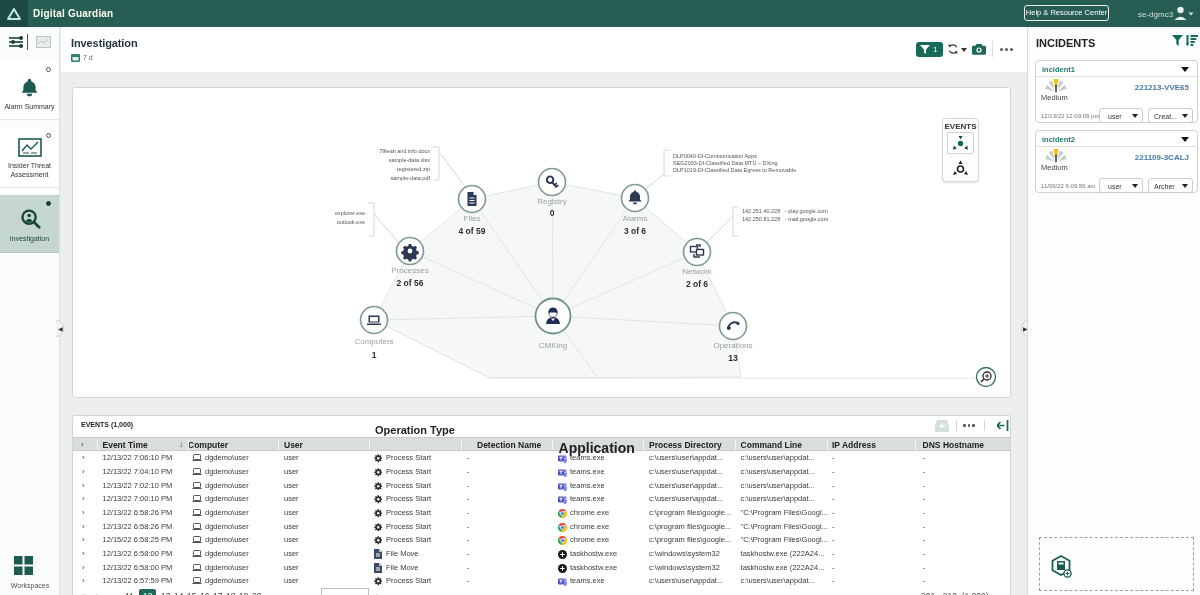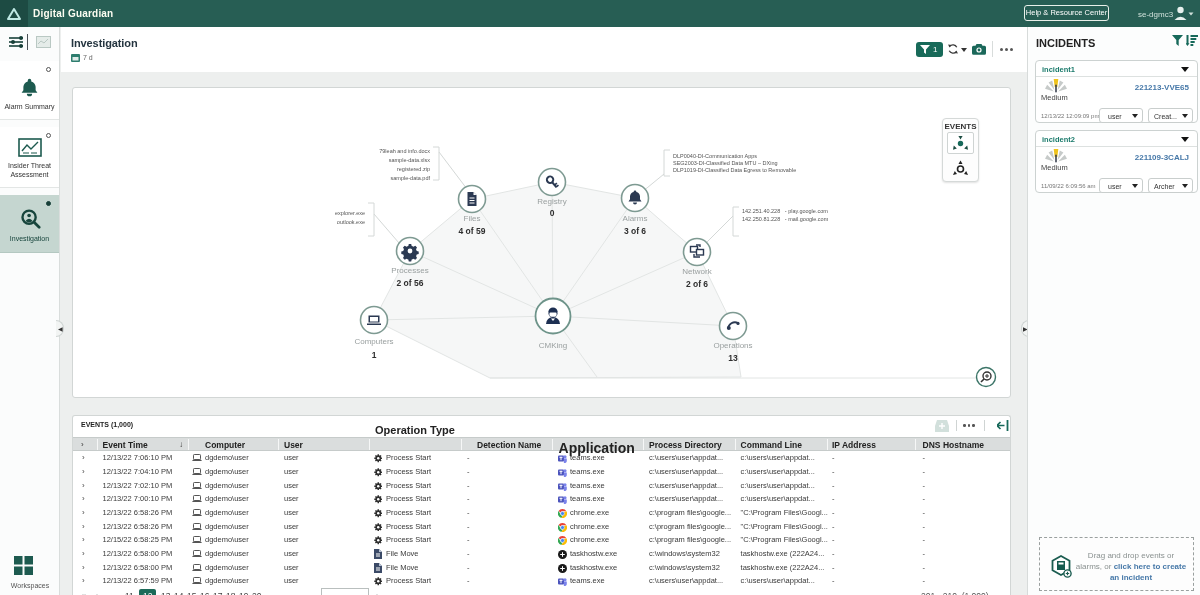--- a/index.html
+++ b/index.html
@@ -305,21 +305,21 @@
     <div class="abs" style="left:911px;top:4px;width:1px;height:11px;background:#cfd4d3"></div>
     <svg class="abs" style="left:924px;top:4px" width="12" height="11" viewBox="0 0 12 11">
         <path d="M10.5 0 v11" stroke="#17695a" stroke-width="1.8"></path>
         <path d="M0 5.5 h7.5 M3.5 2 L0 5.5 l3.5 3.5" stroke="#17695a" stroke-width="1.6" fill="none"></path>
       </svg>
 
     <div class="abs" style="left:0;top:21px;width:937px;height:14px;background:#dadddd;border-top:1px solid #c6cbca;border-bottom:1px solid #c6cbca;"></div>
     <div id="evt-header">
       <div class="abs" style="left:8px;top:24px;font-size:8px;color:#333">›</div>
       <div class="abs" style="left:29.5px;top:24px;font-size:8.5px;font-weight:bold;color:#222;white-space:nowrap">Event Time</div>
-      <div class="abs" style="left:132px;top:24px;font-size:8.5px;font-weight:bold;color:#222;white-space:nowrap">Computer</div>
+      <div class="abs" style="left:115px;top:24px;font-size:8.5px;font-weight:bold;color:#222;white-space:nowrap">Computer</div>
       <div class="abs" style="left:211px;top:24px;font-size:8.5px;font-weight:bold;color:#222;white-space:nowrap">User</div>
       <div class="abs" style="left:302px;top:8px;font-size:11px;font-weight:bold;color:#222;white-space:nowrap">Operation Type</div>
       <div class="abs" style="left:404px;top:24px;font-size:8.5px;font-weight:bold;color:#222;white-space:nowrap">Detection Name</div>
       <div class="abs" style="left:485.6px;top:24px;font-size:14px;font-weight:bold;color:#222;white-space:nowrap">Application</div>
       <div class="abs" style="left:576px;top:24px;font-size:8.5px;font-weight:bold;color:#222;white-space:nowrap">Process Directory</div>
       <div class="abs" style="left:667.6px;top:24px;font-size:8.5px;font-weight:bold;color:#222;white-space:nowrap">Command Line</div>
       <div class="abs" style="left:759px;top:24px;font-size:8.5px;font-weight:bold;color:#222;white-space:nowrap">IP Address</div>
       <div class="abs" style="left:849.6px;top:24px;font-size:8.5px;font-weight:bold;color:#222;white-space:nowrap">DNS Hostname</div>
       <div class="abs" style="left:106px;top:24px;font-size:8px;color:#333">↓</div>
       <div class="abs" style="left:24px;top:23px;width:1px;height:11px;background:#f6f7f7"></div>
@@ -787,16 +787,15 @@
     </div>
 
     <div class="abs" style="left:11px;top:510px;width:155px;height:54px;border:1px dashed #9aa09f;background:#fdfdfd;"></div>
     <svg class="abs" style="left:22px;top:527px" width="23" height="24" viewBox="0 0 23 24">
       <path d="M11 2 L19.5 6.8 v9.4 L11 21 L2.5 16.2 V6.8 z" fill="#fff" stroke="#1b5c50" stroke-width="1.8"></path>
       <rect x="7" y="7" width="8" height="9" fill="#155a4e"></rect>
       <rect x="8.5" y="8.5" width="5" height="2" fill="#fff"></rect>
       <circle cx="17.5" cy="19.5" r="3.6" fill="#fff" stroke="#1b5c50" stroke-width="1.4"></circle>
       <path d="M17.5 17.8 v3.4 M15.8 19.5 h3.4" stroke="#1b5c50" stroke-width="1.2"></path>
     </svg>
-    <div class="abs" style="left:46px;top:523px;width:114px;font-size:8px;line-height:11px;text-align:center;color:#8a9190;white-space:nowrap">Drag and drop events or<br>alarms, or <span style="color:#4678a8;font-weight:bold">click here to create</span><br><span style="color:#4678a8;font-weight:bold">an incident</span></div>
   </div>
 
 </div>
 
 </body></html>

